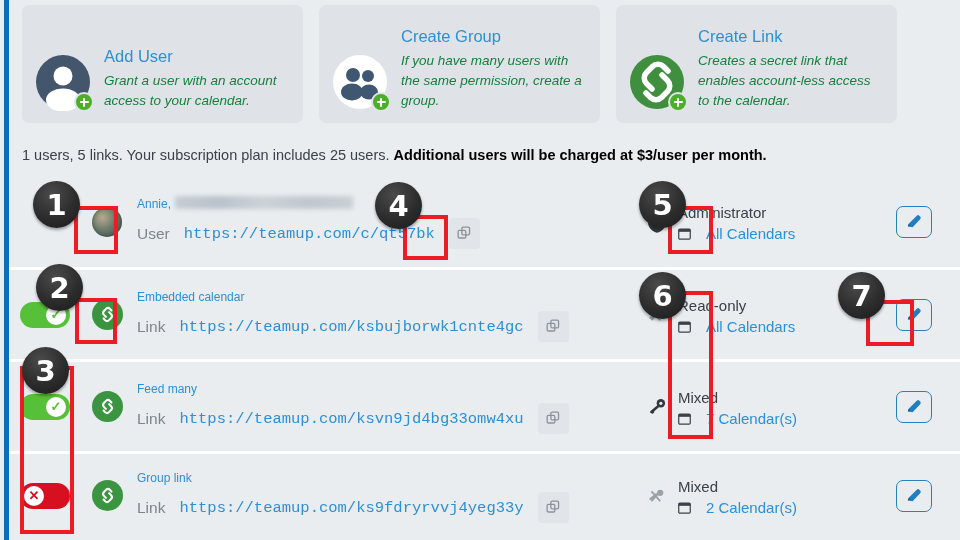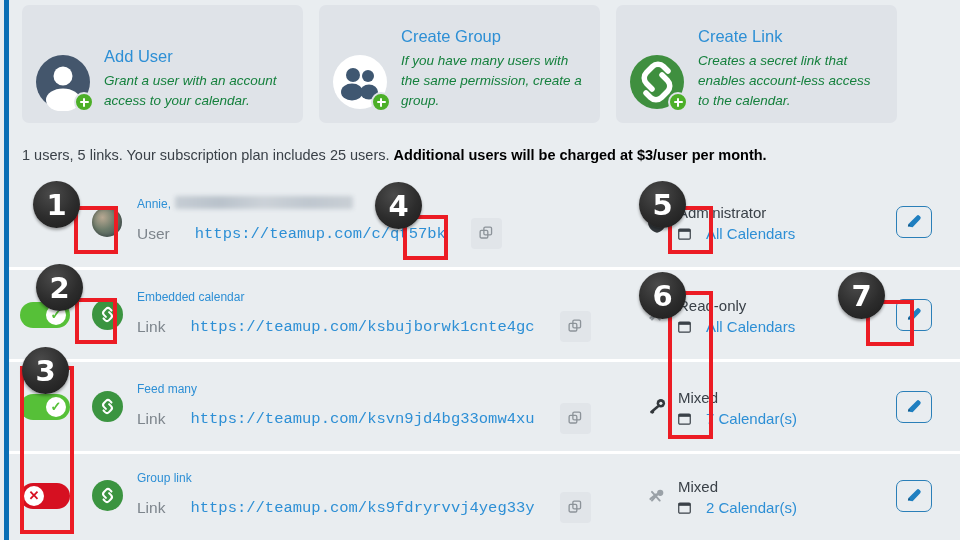--- a/index.html
+++ b/index.html
@@ -80,21 +80,21 @@
     box-shadow: inset 0 0 4px rgba(0,0,0,.35); }
 
   
   .link-chip { width: 31px; height: 31px; border-radius: 50%; background: #3b9440;
     display: flex; align-items: center; justify-content: center; }
 
   .name { color: #2d8fd5; font-size: 12px; line-height: 21px; }
   .blur { display: inline-block; width: 178px; height: 13px; vertical-align: -1px;
     background: linear-gradient(90deg,#c6cdd4,#b9c2cb,#ccd2d8,#bfc7cf,#c9cfd5);
     filter: blur(2.2px); border-radius: 2px; margin-left: 4px; }
-  .line2 { display: flex; align-items: center; gap: 25px; margin-top: 3px; }
+  .line2 { display: flex; align-items: center; gap: 14px; margin-top: 3px; }
   .kind { color: #7d858c; font-size: 15.5px; }
   .url { color: #2d8fd5; font-size: 15.5px; font-family: Liberation Mono, monospace; }
 
   .copy-btn {
     width: 31px; height: 31px; border-radius: 4px; background: #e1e5e9;
     display: flex; align-items: center; justify-content: center; cursor: pointer;
   }
 
   .perm-text { color: #3a4148; font-size: 15px; line-height: 21px; }
   .perm-cal { color: #2d8fd5; font-size: 15px; display: flex; align-items: center; gap: 15px; margin-top: 2px; }

